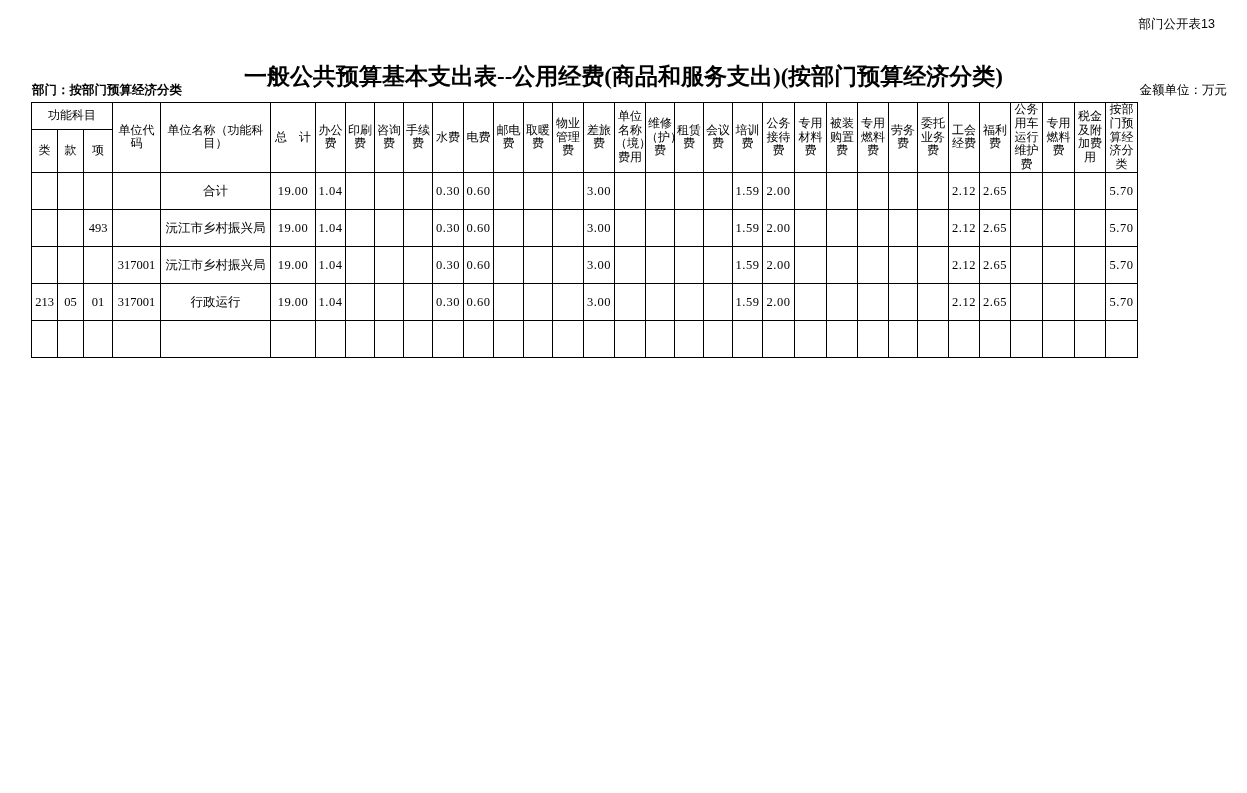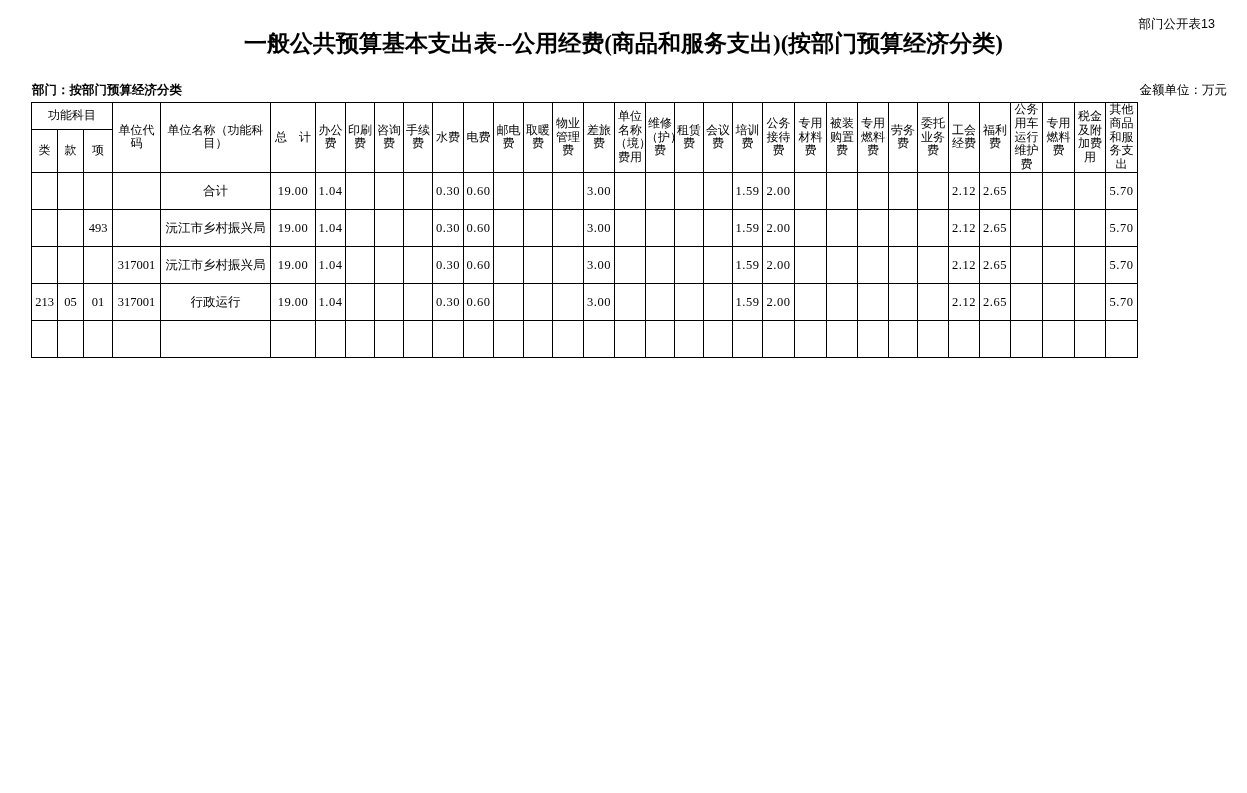--- a/index.html
+++ b/index.html
@@ -22,21 +22,21 @@
   }
   .corner-note {
     position: absolute;
     top: 16px;
     right: 32px;
     font-size: 12.5px;
     font-family: "Liberation Sans", sans-serif;
   }
   .doc-title {
     position: absolute;
-    top: 28px;
+    top: 61px;
     left: 0;
     width: 1247px;
     text-align: center;
     font-size: 23px;
     font-weight: bold;
     letter-spacing: 0px;
     font-family: "Liberation Serif", serif;
   }
   .dept-line {
     position: absolute;
@@ -189,21 +189,21 @@
         <td rowspan="2" class="hdr-vert">专用材料费</td>
         <td rowspan="2" class="hdr-vert">被装购置费</td>
         <td rowspan="2" class="hdr-vert">专用燃料费</td>
         <td rowspan="2" class="hdr-vert">劳务费</td>
         <td rowspan="2" class="hdr-vert">委托业务费</td>
         <td rowspan="2" class="hdr-vert">工会经费</td>
         <td rowspan="2" class="hdr-vert">福利费</td>
         <td rowspan="2" class="hdr-vert">公务用车运行维护费</td>
         <td rowspan="2" class="hdr-vert">专用燃料费</td>
         <td rowspan="2" class="hdr-vert">税金及附加费用</td>
-        <td rowspan="2" class="hdr-vert">其他商品和服务支出</td>
+        <td rowspan="2" class="hdr-vert">按部门预算经济分类</td>
       </tr>
       <tr class="hdr-sub">
         <td class="hdr-cell">类</td>
         <td class="hdr-cell">款</td>
         <td class="hdr-cell">项</td>
       </tr>
     </thead>
     <tbody>
 
     <tr class="data-row">

